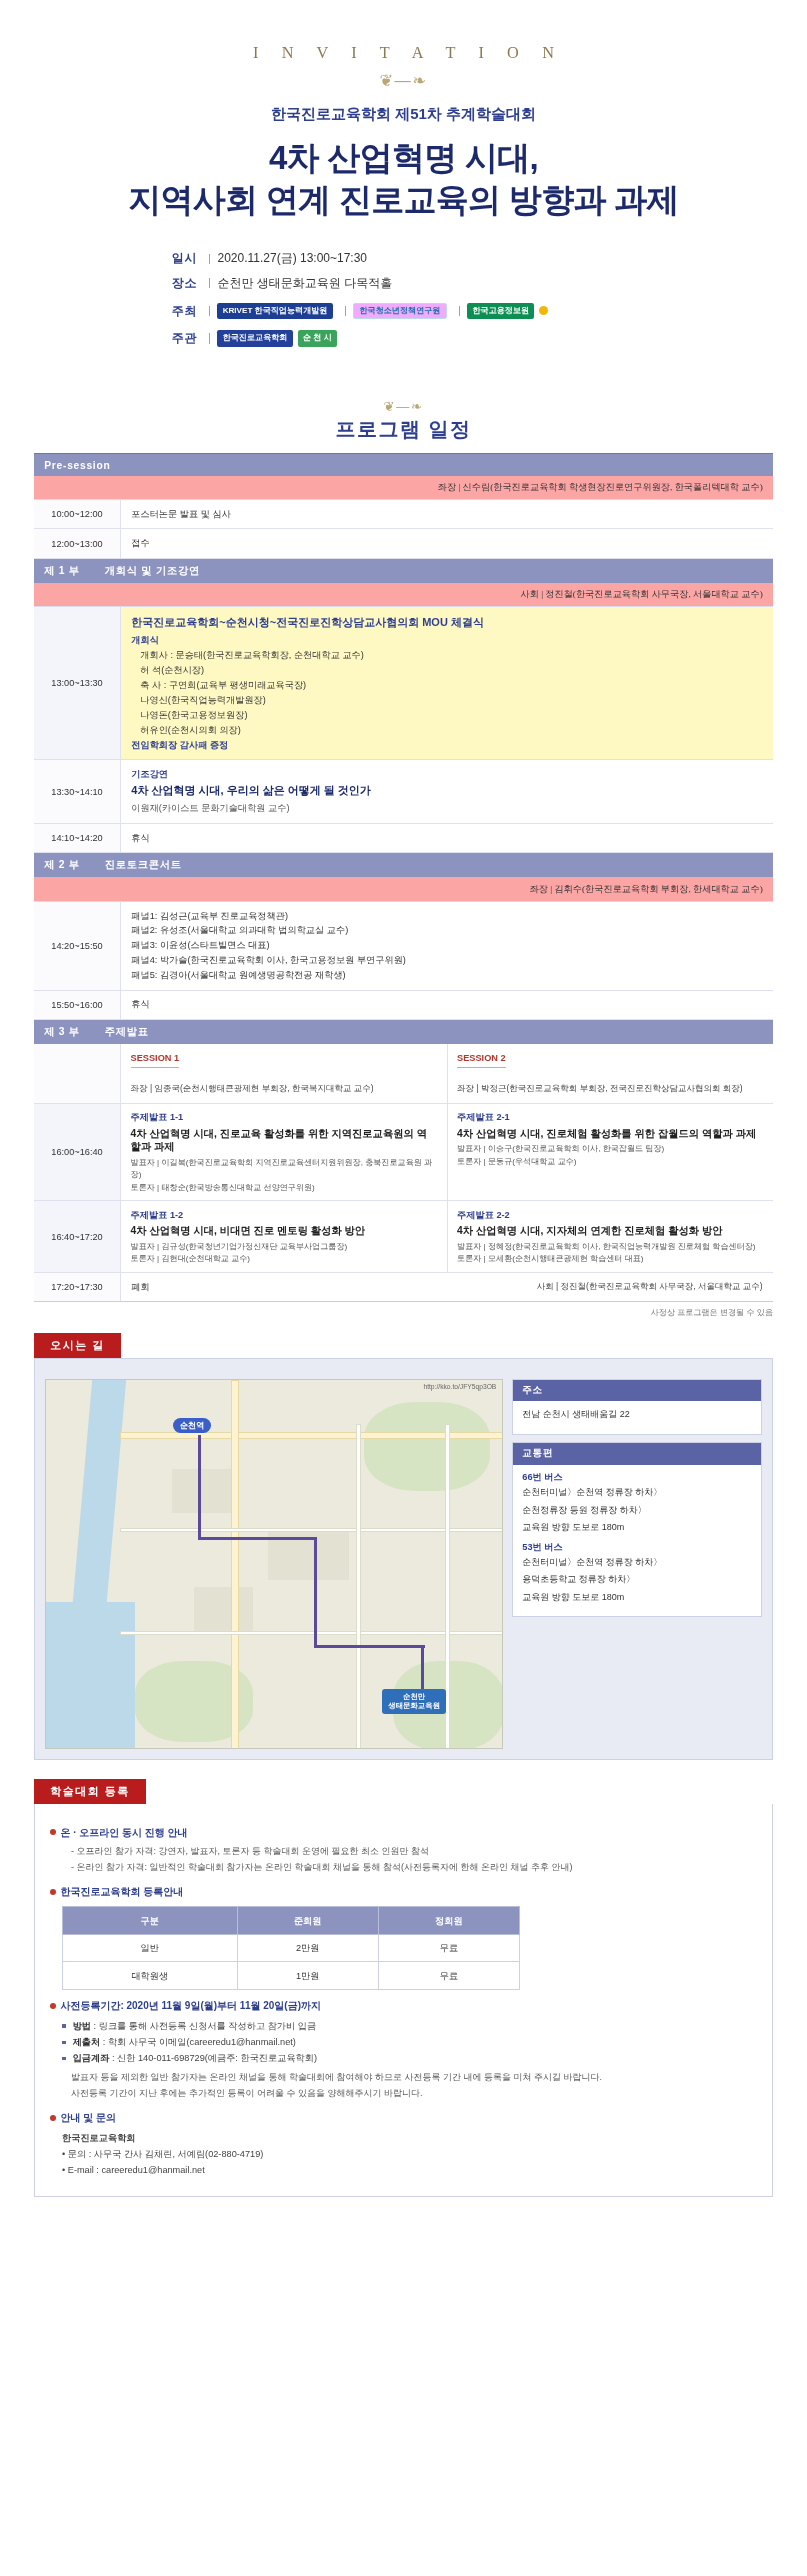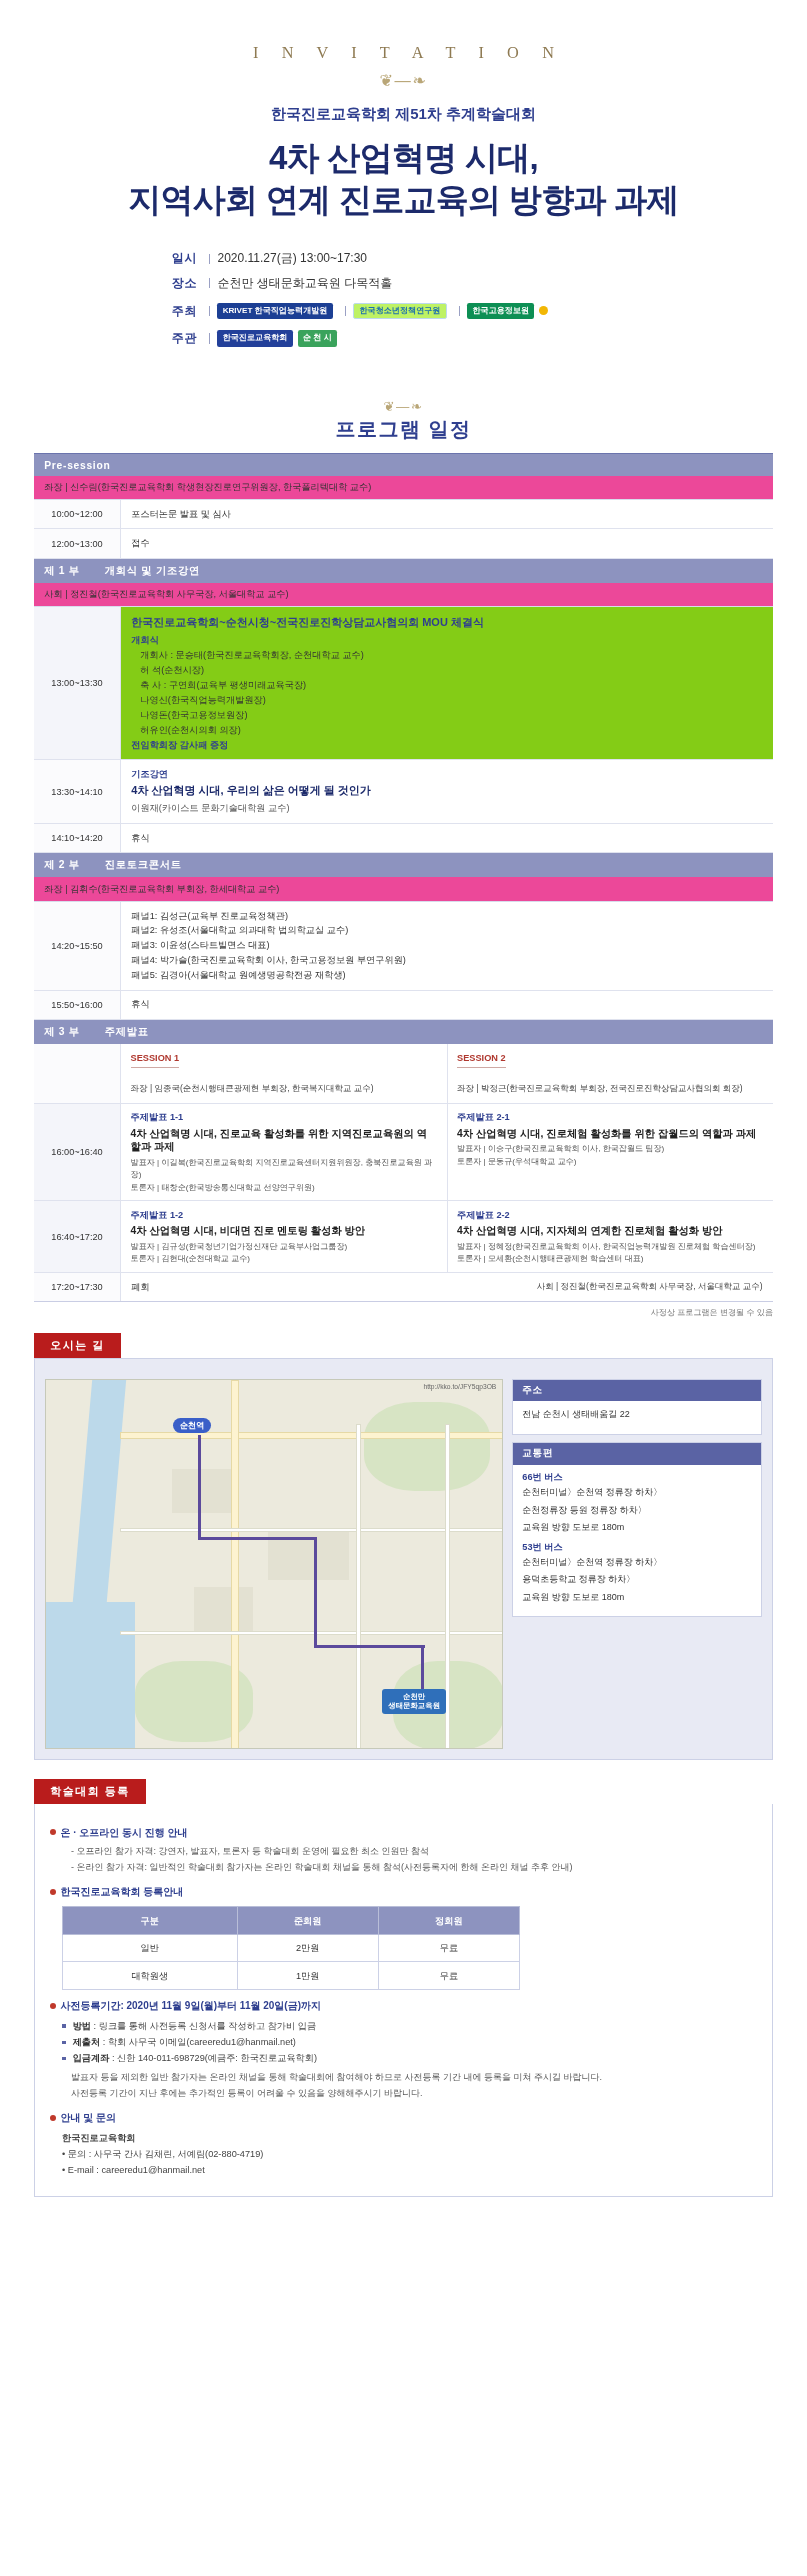--- a/index.html
+++ b/index.html
@@ -82,21 +82,21 @@
     height: 16.3px;
     padding: 0 5.2px;
     border-radius: 2.2px;
     font-size: 8.1px;
     font-weight: bold;
     color: #fff;
     margin-right: 5.2px;
     white-space: nowrap;
   }
   .chip-krivet { background: #1c3f94; }
-  .chip-youth { background: #bef264; color: #1b6fae; border: 0.7px solid #bcd9ee; }
+  .chip-youth { background: #f0abfc; color: #1b6fae; border: 0.7px solid #bcd9ee; }
   .chip-work { background: #0d8f54; }
   .chip-assoc { background: #23409a; }
   .chip-city { background: #3aa35c; }
   .logo-dot {
     display: inline-block;
     width: 9px; height: 9px; border-radius: 50%;
     background: #f2b705; margin-right: 3px;
   }
   .org-line { margin-top: 3px; display: flex; align-items: center; flex-wrap: wrap; }
 
@@ -124,26 +124,27 @@
   }
   .band {
     background: #8d93bf;
     color: #ffffff;
     font-weight: bold;
     font-size: 10.3px;
     padding: 5.2px 10.3px;
     letter-spacing: 0.7px;
   }
   .chairline {
-    background: #ec4899;
+    background: #fca5a5;
     color: #333;
     padding: 5.2px 10.3px;
-    text-align: left;
+    text-align: right;
     font-size: 9.2px;
     border-bottom: 0.7px solid #d8dcec;
+    font-family: Liberation Serif, serif;
   }
   .prow {
     display: flex;
     border-bottom: 0.7px solid #dfe2ee;
     min-height: 25px;
   }
   .prow:last-child { border-bottom: none; }
   .ptime {
     width: 87px;
     flex: 0 0 87px;
@@ -165,21 +166,21 @@
   }
   .pbody .big {
     font-size: 11px;
     font-weight: bold;
     color: #1c2a6b;
     display: block;
     margin-bottom: 1.5px;
   }
   .pbody .blue { color: #2f3f8f; font-weight: bold; }
   .pbody .sub { color: #555; }
-  .prow.shade .pbody { background: #84cc16; }
+  .prow.shade .pbody { background: #fef9c3; }
   .prow.shade .ptime { background: #f4f5fa; }
   .small-ind { display: block; padding-left: 9px; }
 
   
   .twocol { display: flex; flex: 1; }
   .col {
     flex: 1;
     padding: 6.7px 9.6px;
     font-size: 9px;
     line-height: 1.6;

